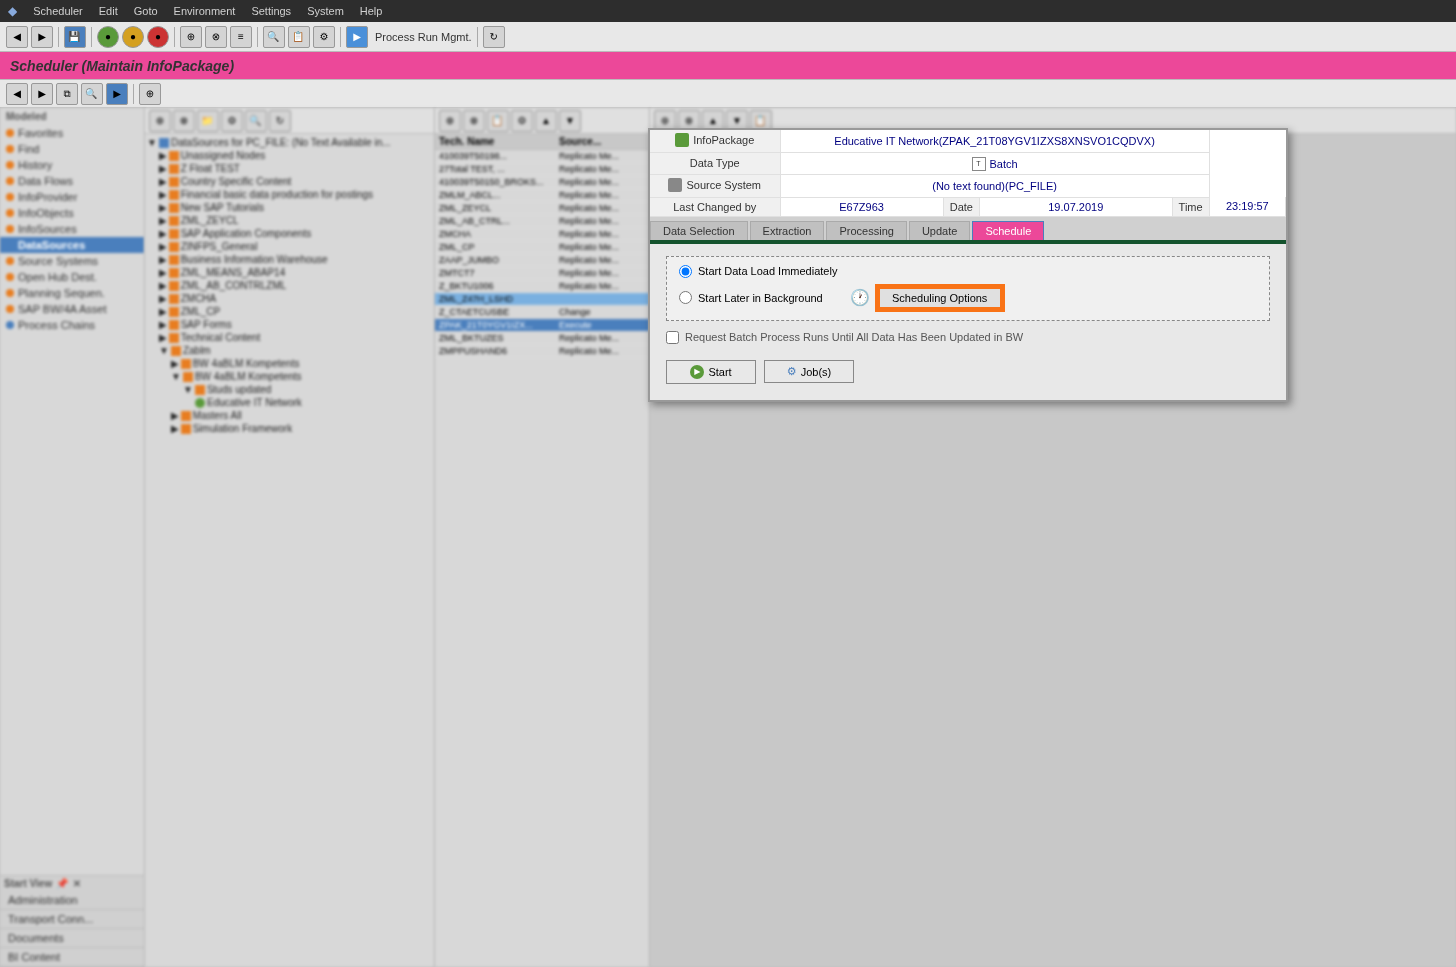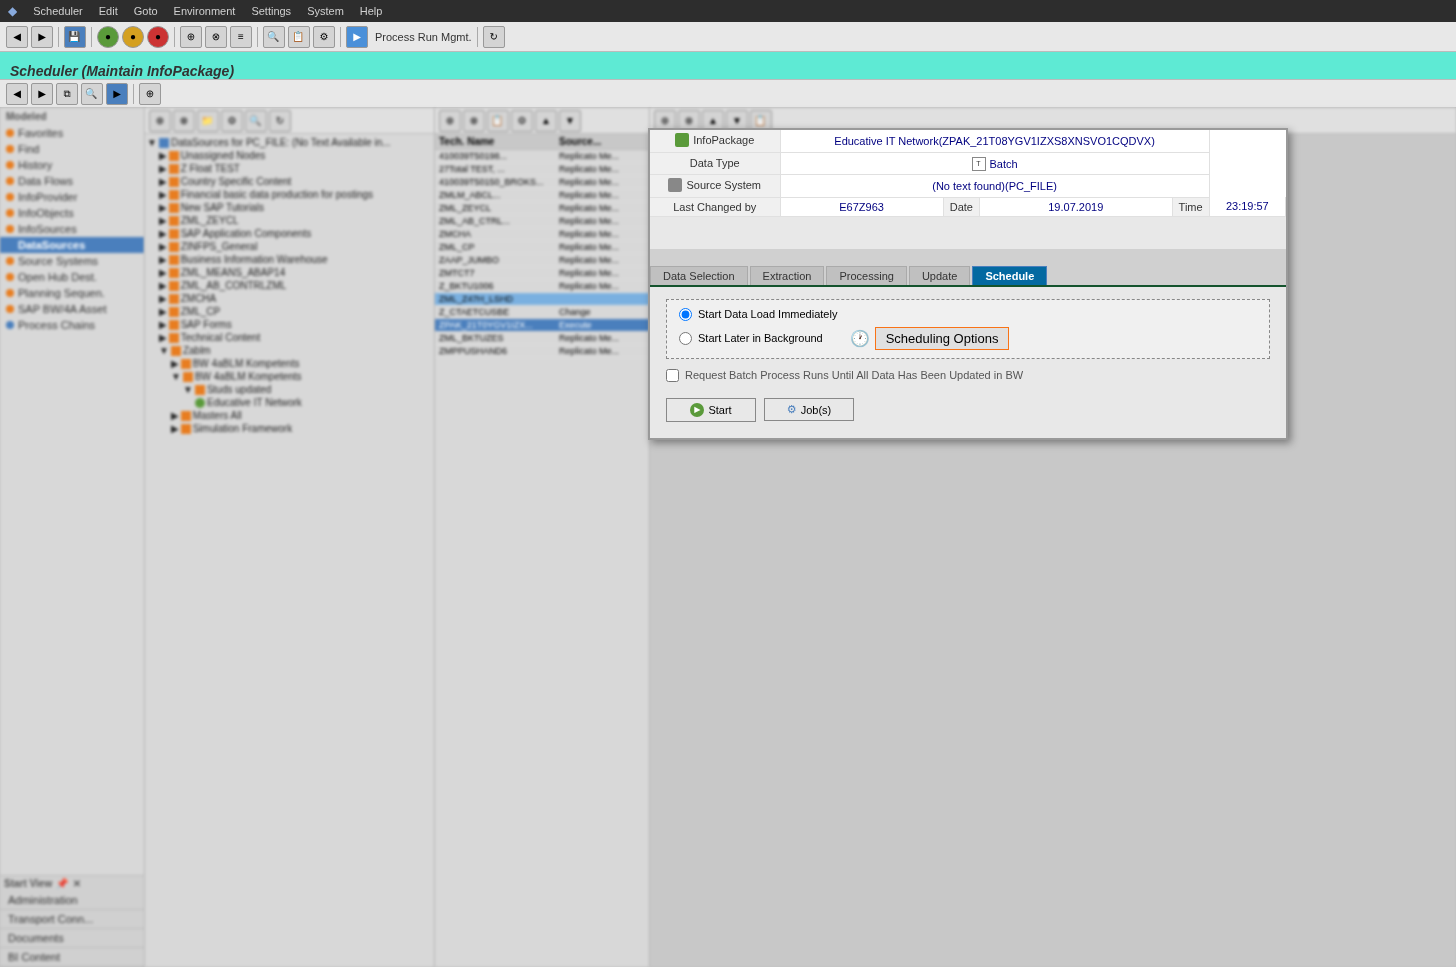--- a/index.html
+++ b/index.html
@@ -37,24 +37,24 @@
       border: 1px solid #999;
       border-radius: 2px;
       cursor: pointer;
       display: flex; align-items: center; justify-content: center;
       font-size: 10px;
     }
     .toolbar-sep { width: 1px; height: 20px; background: #aaa; margin: 0 2px; }
 
     
     .page-title-bar {
-      background: #5eead4;
+      background: #ec4899;
       height: 28px;
       display: flex;
-      align-items: flex-end;
+      align-items: center;
       padding: 0 10px;
       border-bottom: 1px solid #bbb;
     }
     .page-title {
       font-size: 14px;
       font-weight: bold;
       color: #333;
       font-style: italic;
     }
 
@@ -254,38 +254,37 @@
     .info-table .sub-value {
       color: #000080;
       background: white;
       margin-top: 13px;
     }
 
     
     .tab-bar {
       display: flex;
       background: #d0d0d0;
-      border-bottom: 2px solid #14532d;
-      padding-top: 17px;
-      margin-top: 32px;
+      border-bottom: 4px solid #14532d;
+      padding-top: 4px;
     }
     .tab {
       padding: 3px 12px;
       font-size: 11px;
       cursor: pointer;
       background: #c0c0c0;
       border: 1px solid #aaa;
       border-bottom: none;
       margin-right: 2px;
       color: #333;
     }
     .tab.active {
-      background: #0369a1;
+      background: #ec4899;
       color: white;
-      font-weight: bold;
+      font-weight: normal;
       border-color: #4a7fbd;
     }
 
     
     .schedule-content {
       padding: 12px 16px;
       background: #e8e8e8;
     }
     .schedule-box {
       border: 1px dashed #888;
@@ -318,23 +317,23 @@
     .field-input {
       background: white;
       border: 1px solid #999;
       padding: 2px 4px;
       font-size: 11px;
       min-width: 160px;
     }
 
     .sched-options-btn {
       background: #e0e0e0;
-      border: 1px solid #f97316;
+      border: 5px solid #f97316;
       padding: 3px 10px;
-      font-size: 13px;
+      font-size: 11px;
       cursor: pointer;
       min-width: 130px;
       text-align: center;
     }
     .subseq-btn {
       background: #e0e0e0;
       border: 1px solid #999;
       padding: 3px 10px;
       font-size: 11px;
       cursor: pointer;

